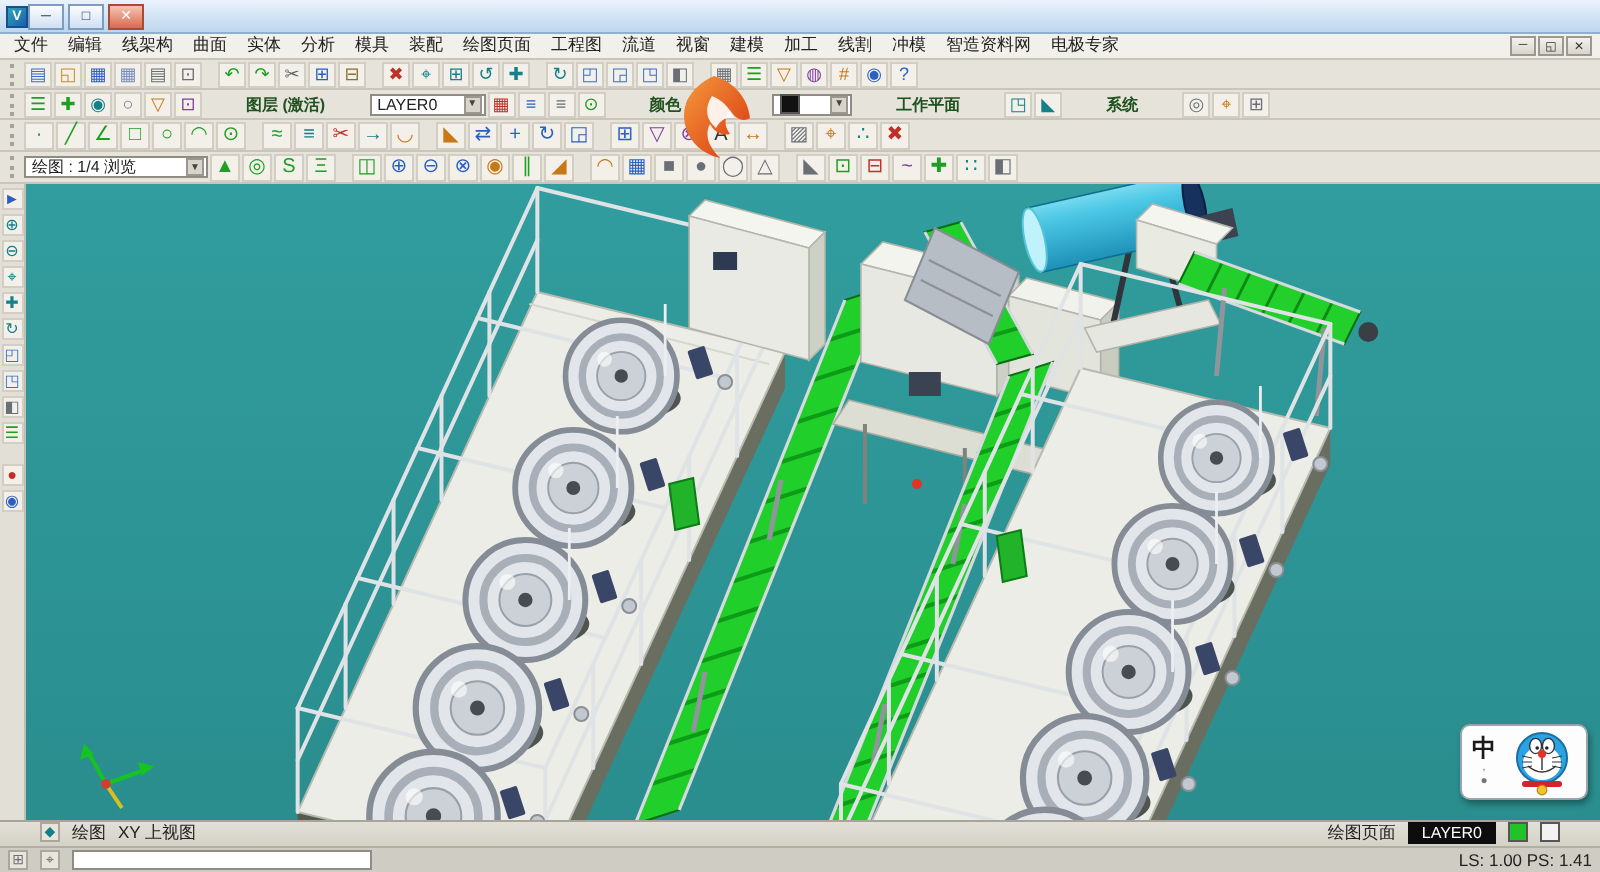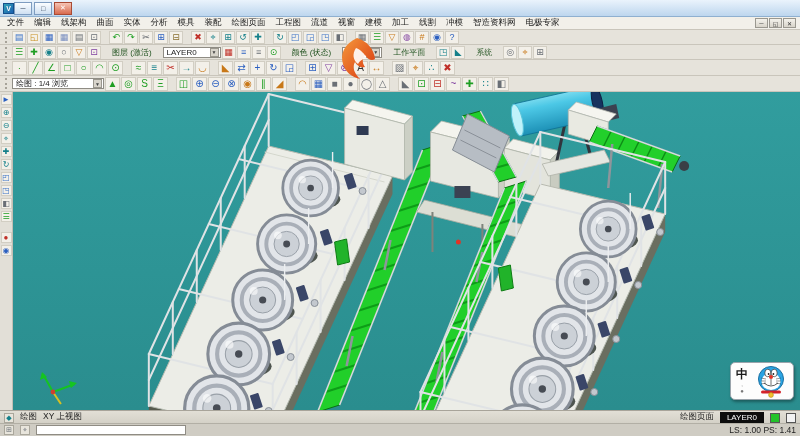--- a/index.html
+++ b/index.html
@@ -22,21 +22,21 @@
 
   
   .trow{display:flex;align-items:center;background:#e6e3db;border-bottom:1px solid #c9c5bb;padding:0 2px;gap:1px}
   .trow.r1{height:15px}.trow.r2{height:15px}.trow.r3,.trow.r4{height:16px}
   .grip{width:3px;height:11px;border-left:2px dotted #a6a298;margin:0 3px;flex:none}
   .ti{width:14px;height:13px;background:#f3f0e9;border:1px solid #d2cec3;display:flex;align-items:center;justify-content:center;flex:none}
   .ti i{font-style:normal;font-size:9px;line-height:1}
   .ti[data-sep="1"]{margin-left:7px}
   .trow.r3 .ti,.trow.r4 .ti{width:15px;height:14px}
   .trow.r3 .ti i,.trow.r4 .ti i{font-size:10px}
-  .tlabel{font-size:8px;color:#20521f;padding:0 10px;white-space:nowrap;font-weight:normal}
+  .tlabel{font-size:8px;color:#20521f;padding:0 21px;white-space:nowrap;font-weight:bold}
   .tcombo{height:11px;min-width:58px;background:#fff;border:1px solid #8f8c84;font-size:8px;display:flex;align-items:center;padding:0 1px 0 3px;gap:3px;white-space:nowrap}
   .tcombo .caret{width:9px;height:9px;margin-left:auto;background:#d8d4cb;border:1px solid #9a978e;font-size:5px;display:flex;align-items:center;justify-content:center;color:#444}
   .swatch{width:10px;height:10px;border:1px solid #555;flex:none}
 
   
   .workarea{display:flex;height:318px}
   .leftstrip{width:13px;background:#e2dfd7;border-right:1px solid #c2beb4;display:flex;flex-direction:column;align-items:center;padding-top:2px;gap:2px}
   .leftstrip .ti{width:11px;height:11px}
   .leftstrip .ti i{font-size:8px}
   .lowgap{margin-top:8px}
@@ -48,21 +48,21 @@
   .wmtext{font-size:27px;font-weight:800;letter-spacing:3px;color:var(--watermark_orange,#e65c17);
     text-shadow:-2px 0 #fff,2px 0 #fff,0 -2px #fff,0 2px #fff,-1px -1px #fff,1px -1px #fff,-1px 1px #fff,1px 1px #fff}
 
   
   .ime{position:absolute;right:6px;bottom:10px;width:64px;height:38px;background:#fdfdfd;border:1px solid #9aa4ac;border-radius:5px;box-shadow:1px 2px 3px rgba(0,0,0,.35);display:flex;align-items:center;padding:2px;z-index:30}
   .imeleft{width:18px;display:flex;flex-direction:column;align-items:center;gap:1px}
   .imelang{font-size:12px;font-weight:bold;color:#1a1a1a;line-height:1}
   .imesmall{font-size:6px;color:#777;line-height:1}
 
   
-  .status1{height:13px;display:flex;align-items:flex-end;background:linear-gradient(#e2dfd6,#d4d1c7);border-top:1px solid #a8a49a;padding:0 4px;gap:6px;font-size:8.5px}
+  .status1{height:13px;display:flex;align-items:flex-start;background:linear-gradient(#e2dfd6,#d4d1c7);border-top:1px solid #a8a49a;padding:0 20px;gap:6px;font-size:8.5px}
   .status2{height:13px;display:flex;align-items:center;background:#cfccc3;border-top:1px solid #b2afa5;padding:0 4px;gap:6px;font-size:8.5px}
   .spacer{flex:1}
   .chip{background:#0d0d0d;color:#fff;font-size:8px;padding:0 7px;height:11px;display:flex;align-items:center}
   .sicon{width:10px;height:10px;display:flex;align-items:center;justify-content:center;font-size:7px;background:#e8e5dc;border:1px solid #aaa79c}
   .cmdinput{width:150px;height:10px;background:#fff;border:1px solid #8f8c84;font-size:8px;padding:0 2px}
   .coords{display:flex;gap:7px;font-weight:bold;white-space:nowrap}
   .cx{color:var(--coord_x_color,#d81f1f)}
   .cyz{color:var(--coord_yz_color,#2233c8)}
 </style>
 </head>

